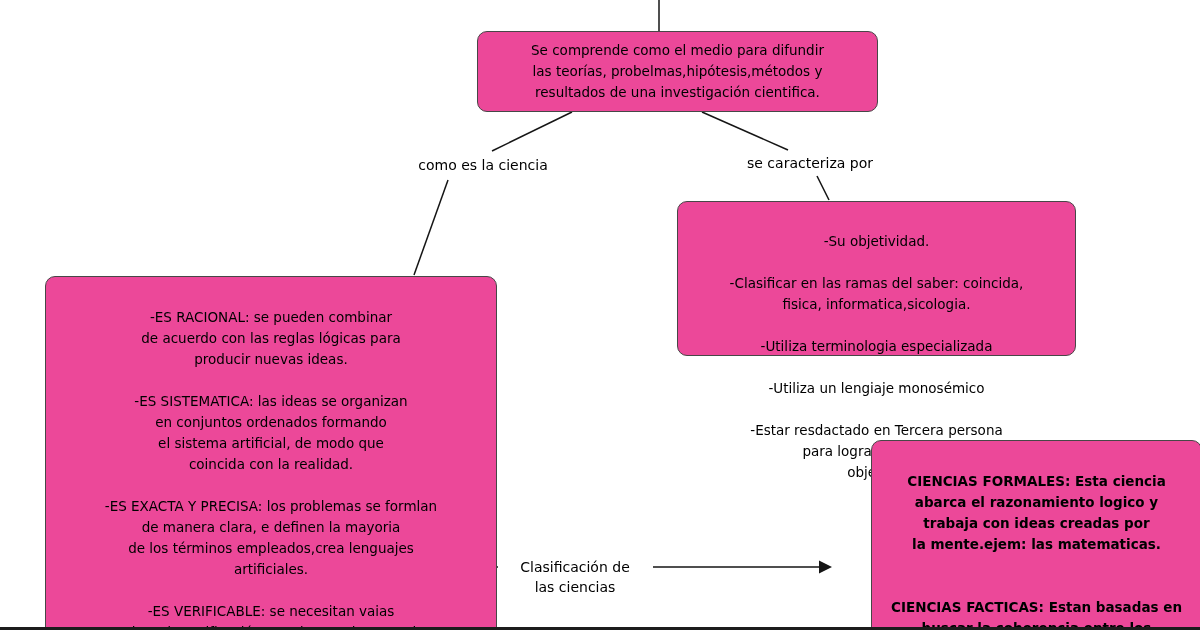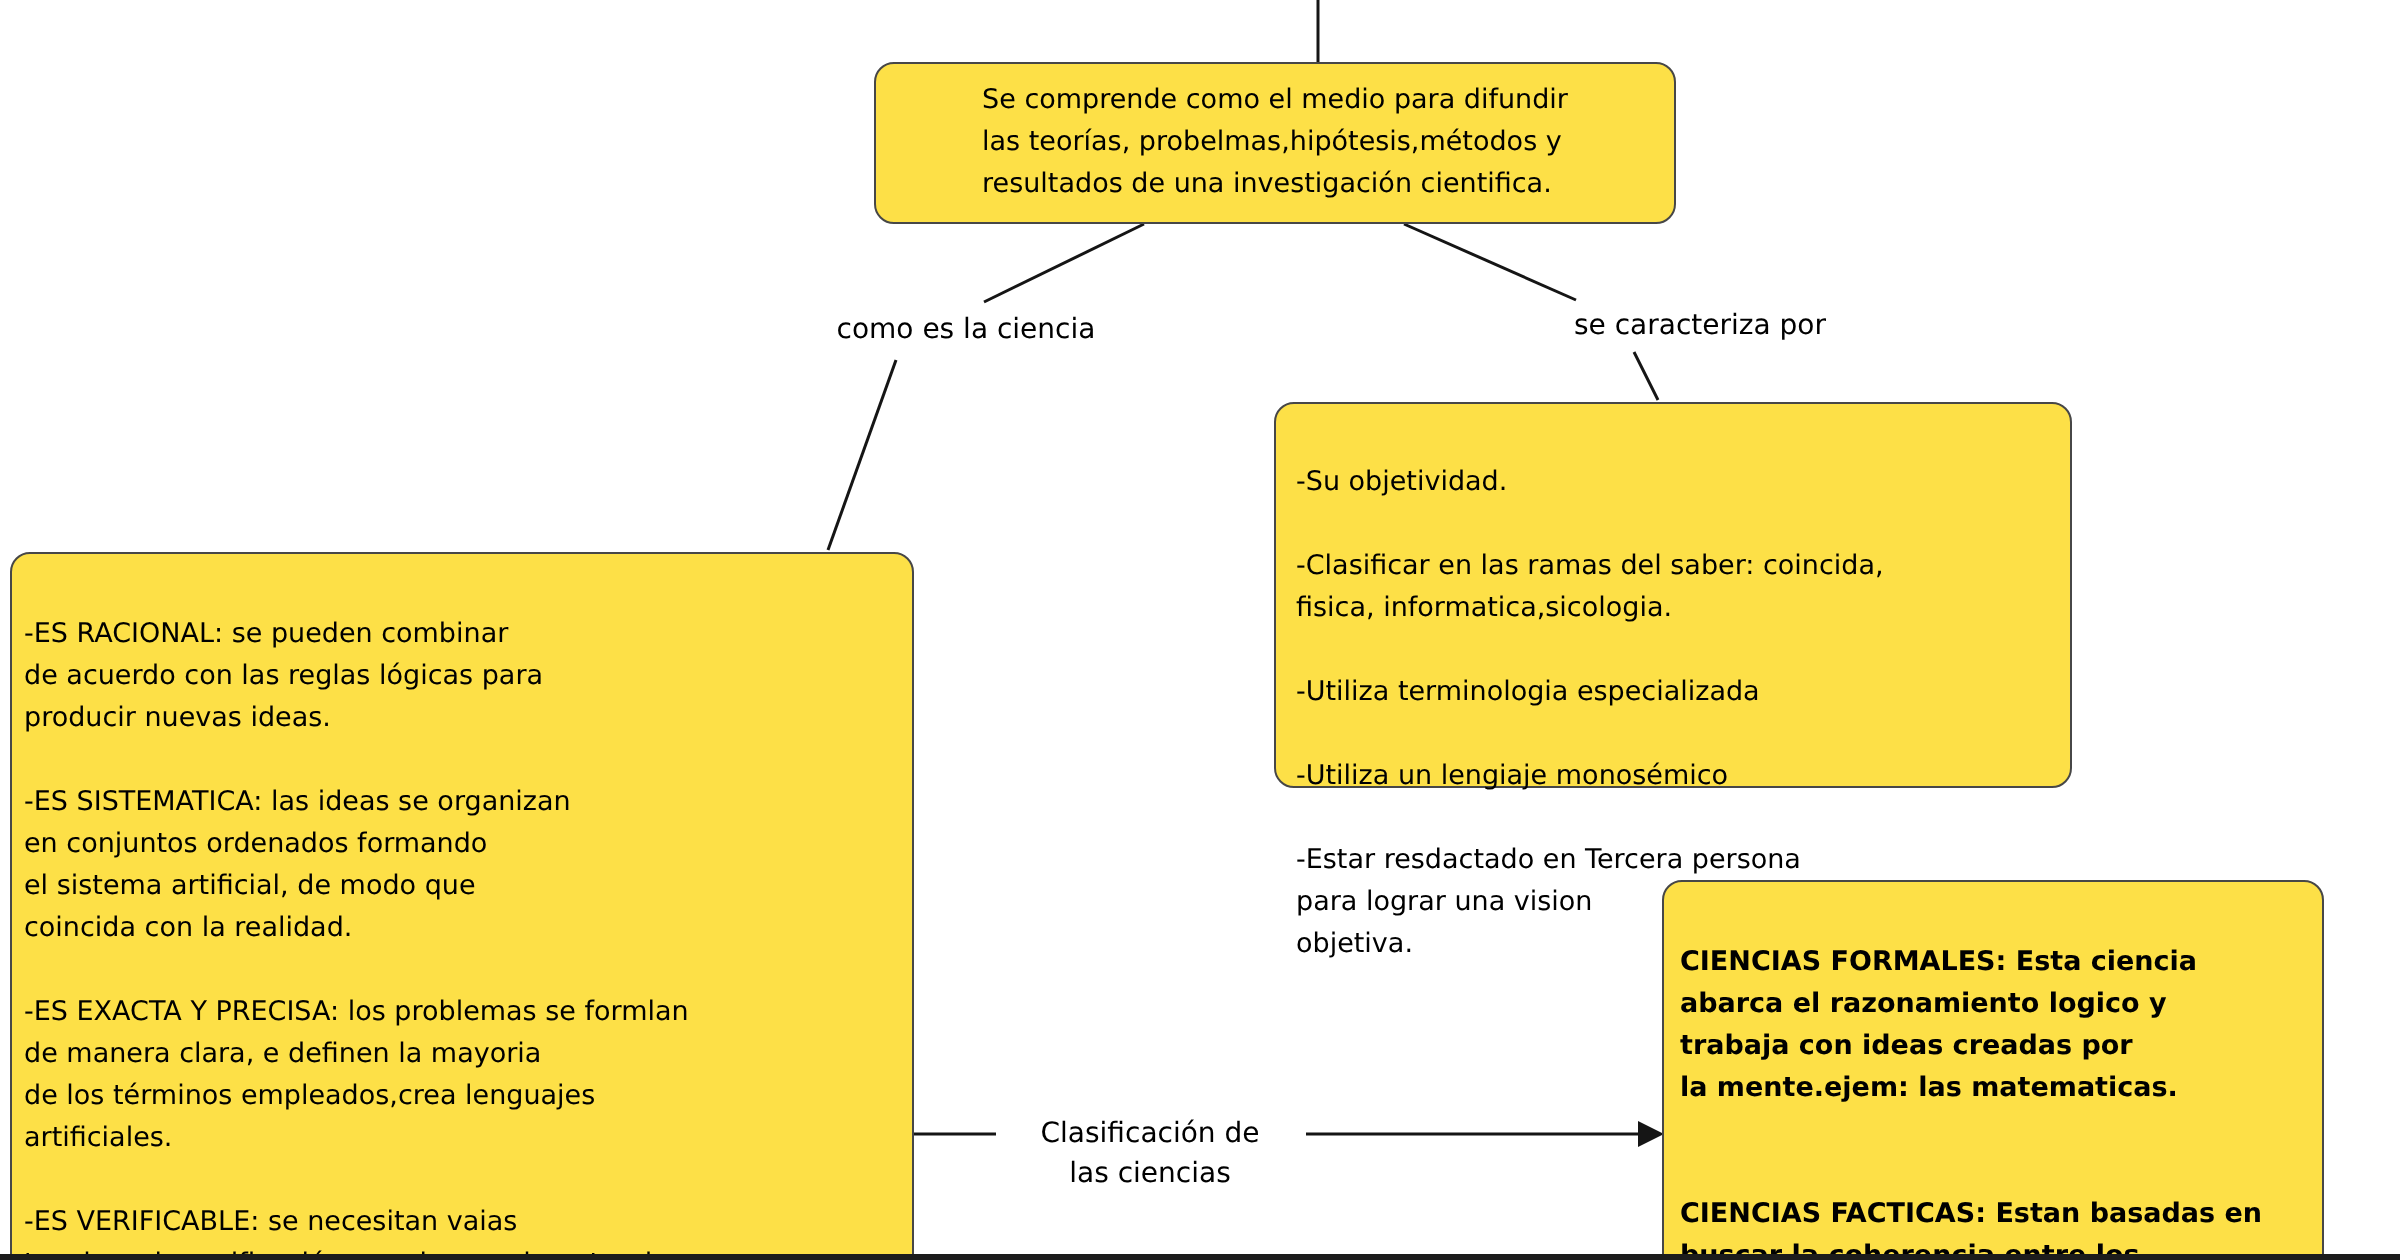--- a/index.html
+++ b/index.html
@@ -12,37 +12,38 @@
     color: #000000;
   }
   .canvas { position: absolute; inset: 0; }
   svg.connectors {
     position: absolute; left: 0; top: 0;
     width: 1200px; height: 630px;
     z-index: 1;
   }
   .node {
     position: absolute;
-    background: #fde047;
+    background: #ec4899;
     border: 1.4px solid #474747;
     border-radius: 10px;
-    text-align: left;
+    text-align: center;
     font-size: 13.5px;
     line-height: 21px;
     z-index: 2;
     white-space: pre-line;
+    margin-left: 40px;
   }
   .node .nline { white-space: pre-line; }
   .node-definition {
     left: 437px; top: 31px; width: 401px; height: 81px;
     display: flex; align-items: center; justify-content: center;
     padding: 6px 10px;
   }
   .node-characteristics {
-    left: 637px; top: 201px; width: 399px; height: 193px;
+    left: 637px; top: 201px; width: 399px; height: 155px;
     padding: 8px 10px;
   }
   .node-nature {
     left: 5px; top: 276px; width: 452px; height: 372px;
     padding: 9px 6px;
   }
   .node-classification {
     left: 831px; top: 440px; width: 331px; height: 212px;
     padding: 9px 8px;
   }
@@ -50,21 +51,21 @@
   .node-classification .para:last-child { margin-bottom: 0; }
   .edge-label {
     position: absolute;
     z-index: 2;
     font-size: 14px;
     text-align: center;
     white-space: pre-line;
     line-height: 20px;
   }
   .edge-label-left  { left: 405px; top: 155px; width: 156px; }
-  .edge-label-right { left: 772px; top: 153px; width: 156px; }
+  .edge-label-right { left: 732px; top: 153px; width: 156px; }
   .edge-label-classification { left: 500px; top: 547px; width: 150px; margin-top: 10px; }
   .bottom-edge {
     position: absolute;
     left: 0; bottom: 0;
     width: 1200px; height: 3px;
     background: #1c1c1c;
     z-index: 3;
   }
 </style>
 </head>

